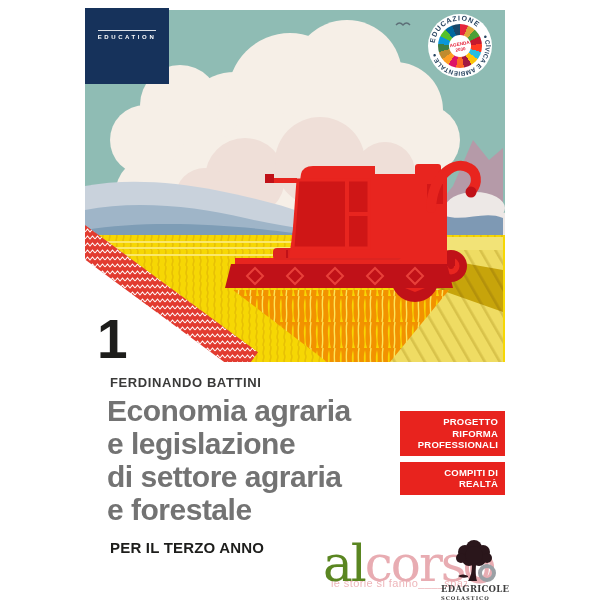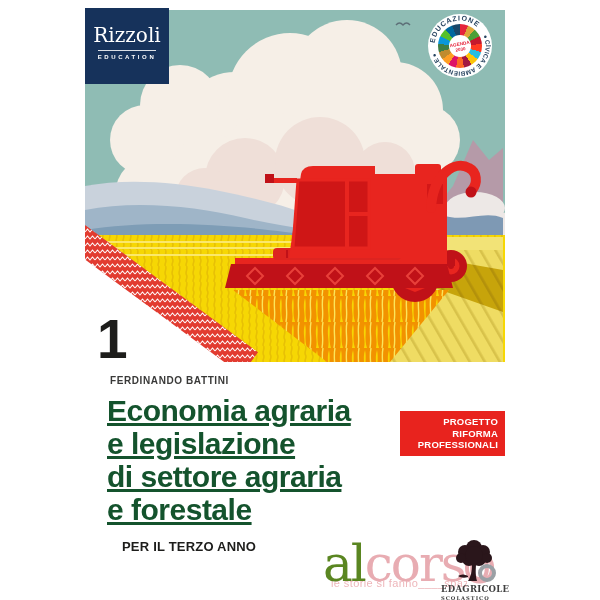--- a/index.html
+++ b/index.html
@@ -13,24 +13,24 @@
   .rizzoli .edu{display:inline-block;margin-top:5px;padding-top:3px;border-top:1px solid rgba(255,255,255,.85);
                 font-size:6px;letter-spacing:2.6px;font-weight:bold;}
   
   .badge{position:absolute;left:428px;top:14px;width:64px;height:64px;}
   .badge .disc{position:absolute;inset:0;background:#fff;border-radius:50%;}
   .badge .ring{position:absolute;left:10px;top:10px;width:44px;height:44px;border-radius:50%;}
   .badge .inner{position:absolute;left:21px;top:21px;width:22px;height:22px;background:#fff;border-radius:50%;}
   .badge svg{position:absolute;inset:0;}
   
   .num1{position:absolute;left:97px;top:312px;font-size:55px;font-weight:800;color:#1d1d1b;line-height:1;}
-  .author{position:absolute;left:110px;top:375px;font-size:10px;font-weight:bold;letter-spacing:.6px;color:#3a3a39;}
-  .title{position:absolute;left:107px;top:394px;font-size:30px;font-weight:bold;color:#14532d;
-         line-height:33px;letter-spacing:-.5px;white-space:pre-line;text-decoration:underline;}
-  .note-head{position:absolute;left:110px;top:539px;font-size:13px;font-weight:bold;color:#1d1d1b;letter-spacing:.2px;margin-left:12px;}
+  .author{position:absolute;left:110px;top:375px;font-size:13px;font-weight:bold;letter-spacing:.6px;color:#3a3a39;}
+  .title{position:absolute;left:107px;top:394px;font-size:30px;font-weight:bold;color:#737373;
+         line-height:33px;letter-spacing:-.5px;white-space:pre-line;}
+  .note-head{position:absolute;left:110px;top:539px;font-size:15px;font-weight:bold;color:#1d1d1b;letter-spacing:.2px;}
   .note-desc{position:absolute;left:110px;top:555px;font-size:11.5px;color:#1f1f1d;line-height:14.2px;white-space:pre-line;}
   
   .ribbons{position:absolute;left:400px;top:411px;width:105px;display:flex;flex-direction:column;gap:6px;}
   .ribbon{background:var(--ribbon,#E8231E);color:#fff;font-size:9.5px;font-weight:bold;
           text-align:right;padding:5px 7px;line-height:11.5px;white-space:pre-line;letter-spacing:.2px;box-sizing:border-box;}
   
   .wm-word{position:absolute;left:323px;top:539px;font-family:"DejaVu Serif",serif;font-size:50px;
            letter-spacing:-2px;line-height:1;opacity:.92;}
   .wm-word .g{color:#4d7c0f;}
   .wm-word .p{color:#E7A6AC;}
@@ -181,21 +181,20 @@
 
       <path d="M346,198 C348,164 370,150 384,158 C392,162 393,173 387,180" stroke="#E8251F" stroke-width="10" stroke-linecap="round" fill="none"></path>
       <circle cx="386" cy="182" r="5.5" fill="#C01118"></circle>
     </g>
 
     <path d="M-14,232 L160,360" stroke="url(#zz)" stroke-width="44" fill="none"></path>
     <polygon fill="#ffffff" points="-2,248 150,360 -2,360"></polygon>
   </svg>
 
   <div class="rizzoli">
-    <span class="name">Rizzoli</span>
     <span class="edu">EDUCATION</span>
   </div>
 
   <div class="badge">
     <div class="disc"></div>
     <div class="ring" id="sdg-ring" style="background: conic-gradient(rgb(229, 36, 59) 0%, rgb(229, 36, 59) 5.88%, rgb(221, 166, 58) 5.88%, rgb(221, 166, 58) 11.76%, rgb(76, 159, 56) 11.76%, rgb(76, 159, 56) 17.65%, rgb(197, 25, 45) 17.65%, rgb(197, 25, 45) 23.53%, rgb(255, 58, 33) 23.53%, rgb(255, 58, 33) 29.41%, rgb(38, 189, 226) 29.41%, rgb(38, 189, 226) 35.29%, rgb(252, 195, 11) 35.29%, rgb(252, 195, 11) 41.18%, rgb(162, 25, 66) 41.18%, rgb(162, 25, 66) 47.06%, rgb(253, 105, 37) 47.06%, rgb(253, 105, 37) 52.94%, rgb(221, 19, 103) 52.94%, rgb(221, 19, 103) 58.82%, rgb(253, 157, 36) 58.82%, rgb(253, 157, 36) 64.71%, rgb(191, 139, 46) 64.71%, rgb(191, 139, 46) 70.59%, rgb(63, 126, 68) 70.59%, rgb(63, 126, 68) 76.47%, rgb(10, 151, 217) 76.47%, rgb(10, 151, 217) 82.35%, rgb(86, 192, 43) 82.35%, rgb(86, 192, 43) 88.24%, rgb(0, 104, 157) 88.24%, rgb(0, 104, 157) 94.12%, rgb(25, 72, 106) 94.12%, rgb(25, 72, 106) 100%);"></div>
     <div class="inner"></div>
     <svg viewBox="0 0 64 64">
       <defs>
         <path id="arcTop" d="M6.5,32 A25.5,25.5 0 0 1 57.5,32" fill="none"></path>
@@ -223,20 +222,21 @@
   <div class="author">FERDINANDO BATTINI</div>
   <h1 class="title" style="margin:0">Economia agraria
 e legislazione
 di settore agraria
 e forestale</h1>
   <div class="note-head">PER IL TERZO ANNO</div>
 
   <div class="ribbons">
     <div class="ribbon">PROGETTO RIFORMA
 PROFESSIONALI</div>
+    <div class="ribbon">COMPITI DI REALTÀ</div>
   </div>
 
   <div class="wm-tag">le storie si fanno____spazi</div>
   <div class="wm-word"><span class="g">al</span><span class="p">cors</span><span class="o">o</span></div>
   <div class="gray-ring"></div>
   <svg class="tree" width="44" height="52" viewBox="0 0 44 52">
     <g fill="#2A161B">
       <circle cx="22" cy="14" r="8"></circle>
         <circle cx="13" cy="18" r="7"></circle>
         <circle cx="31" cy="18" r="7"></circle>

